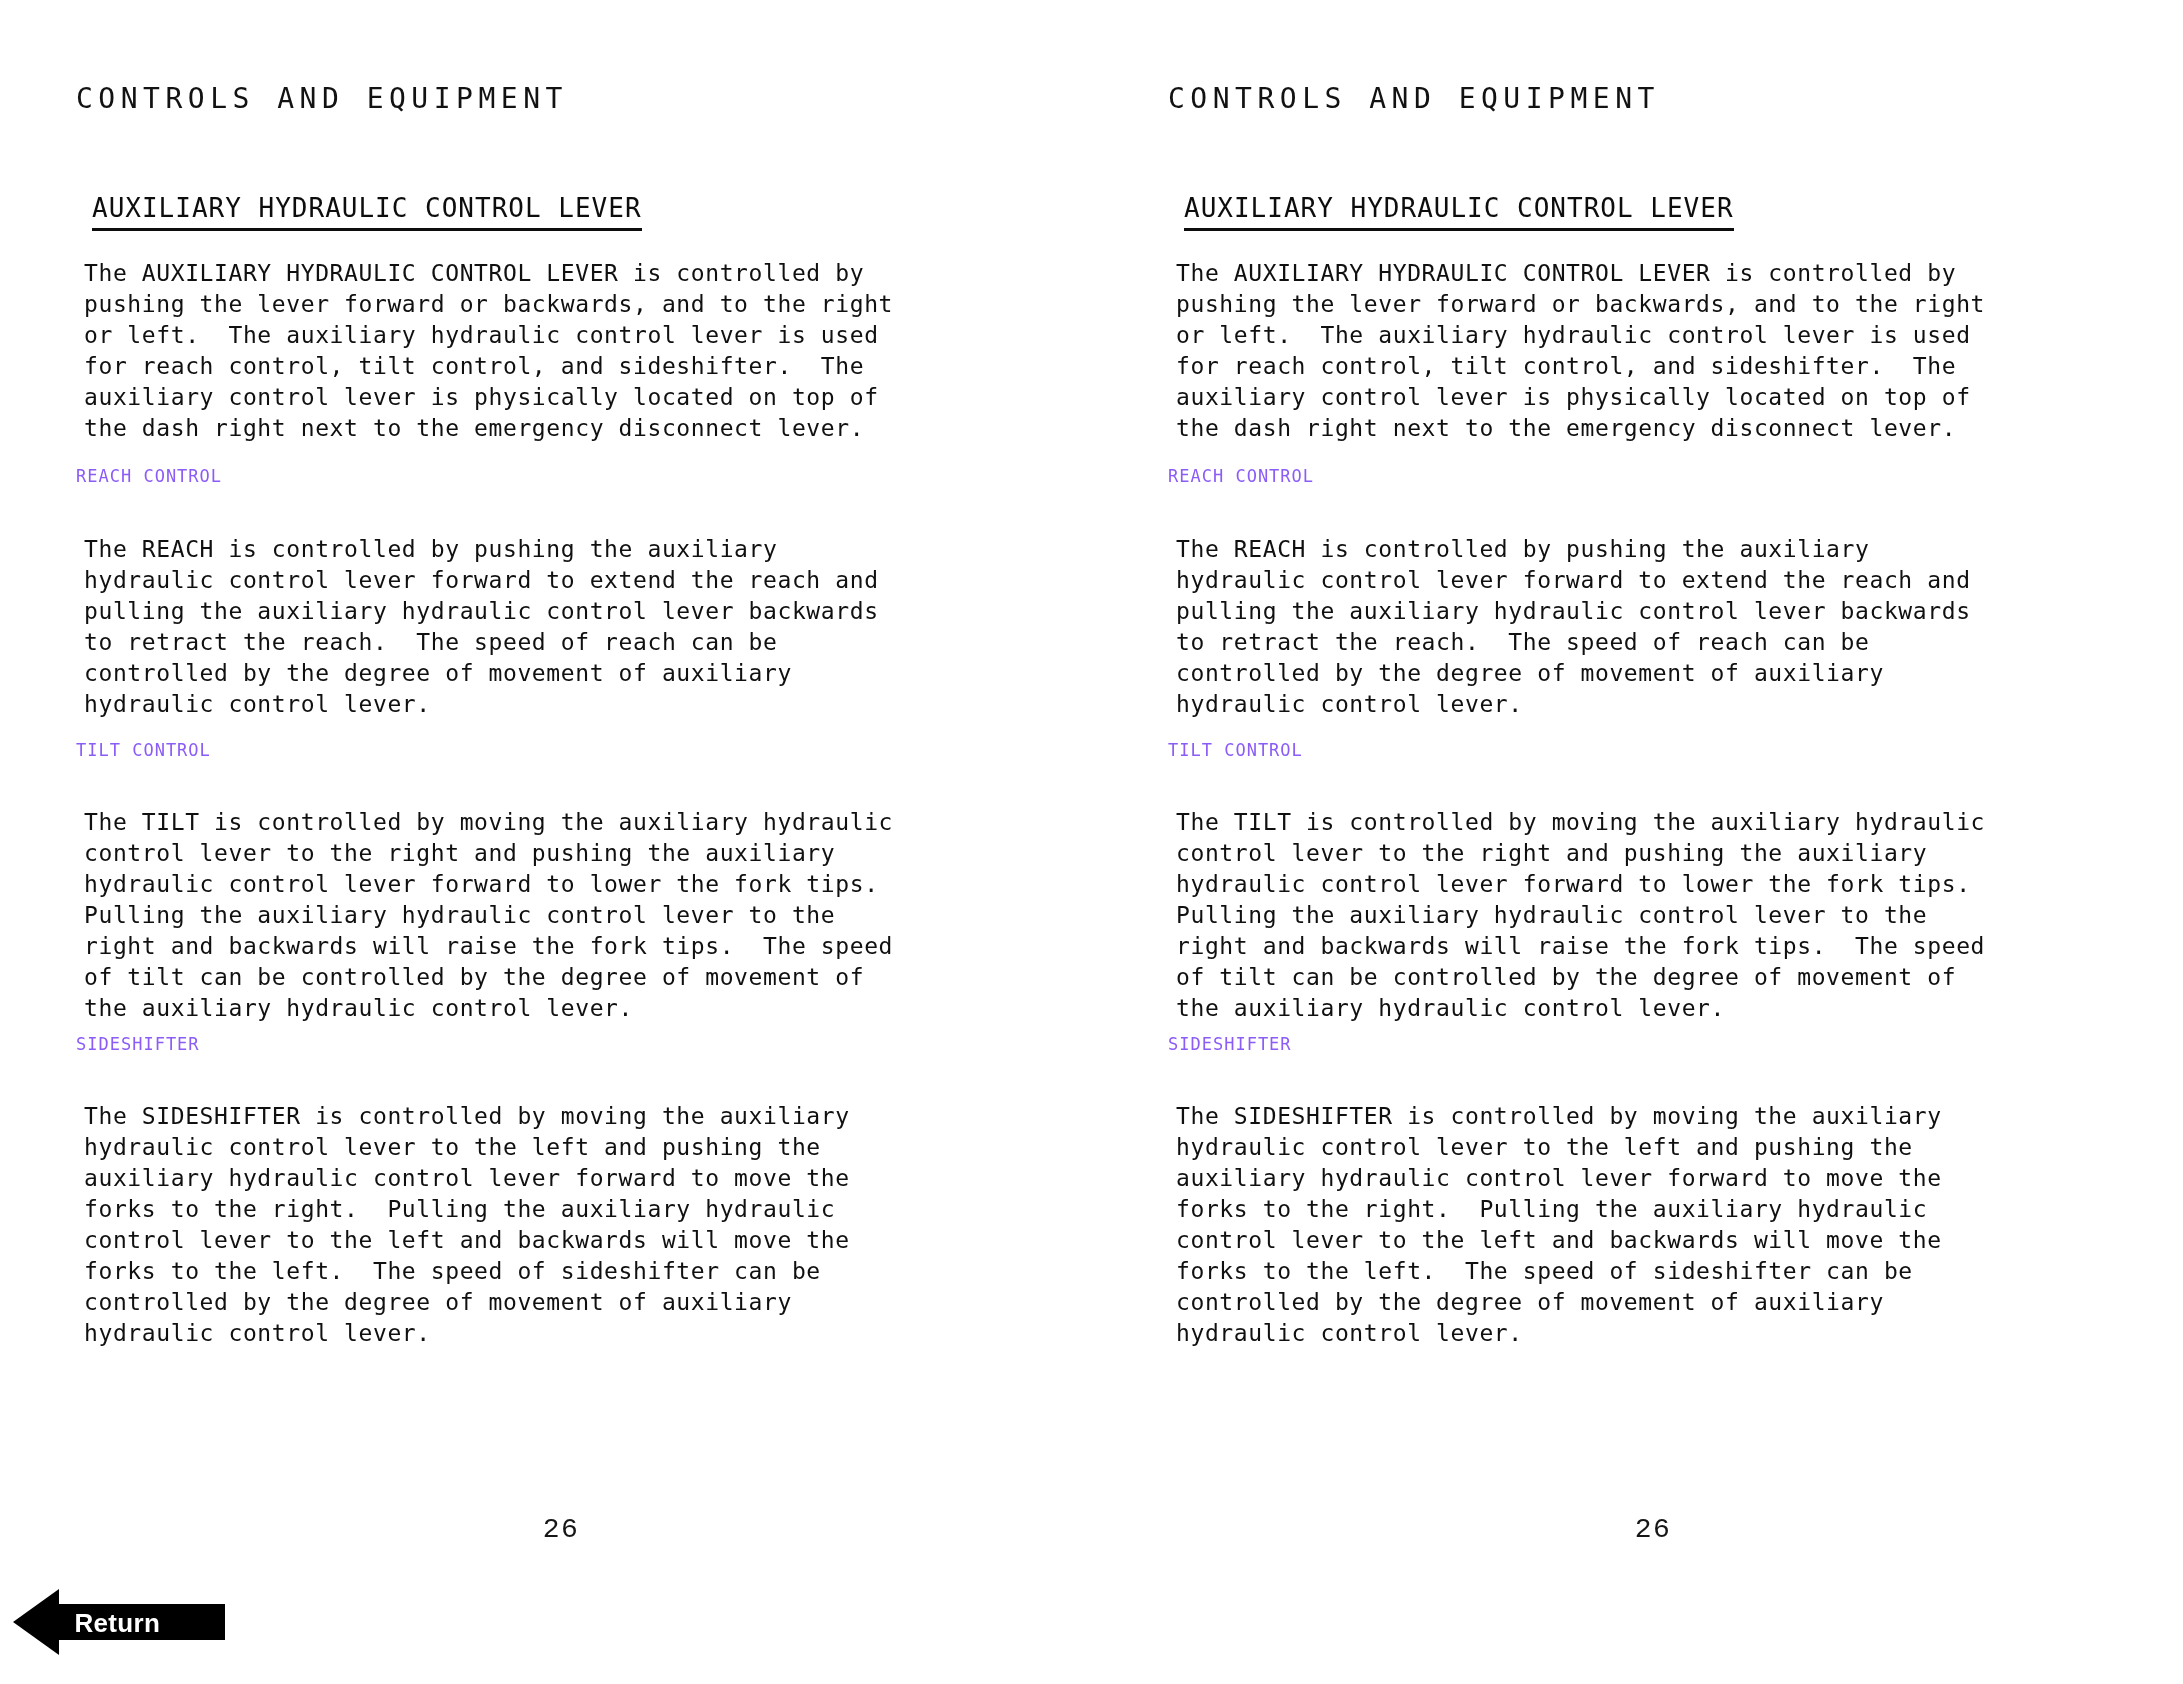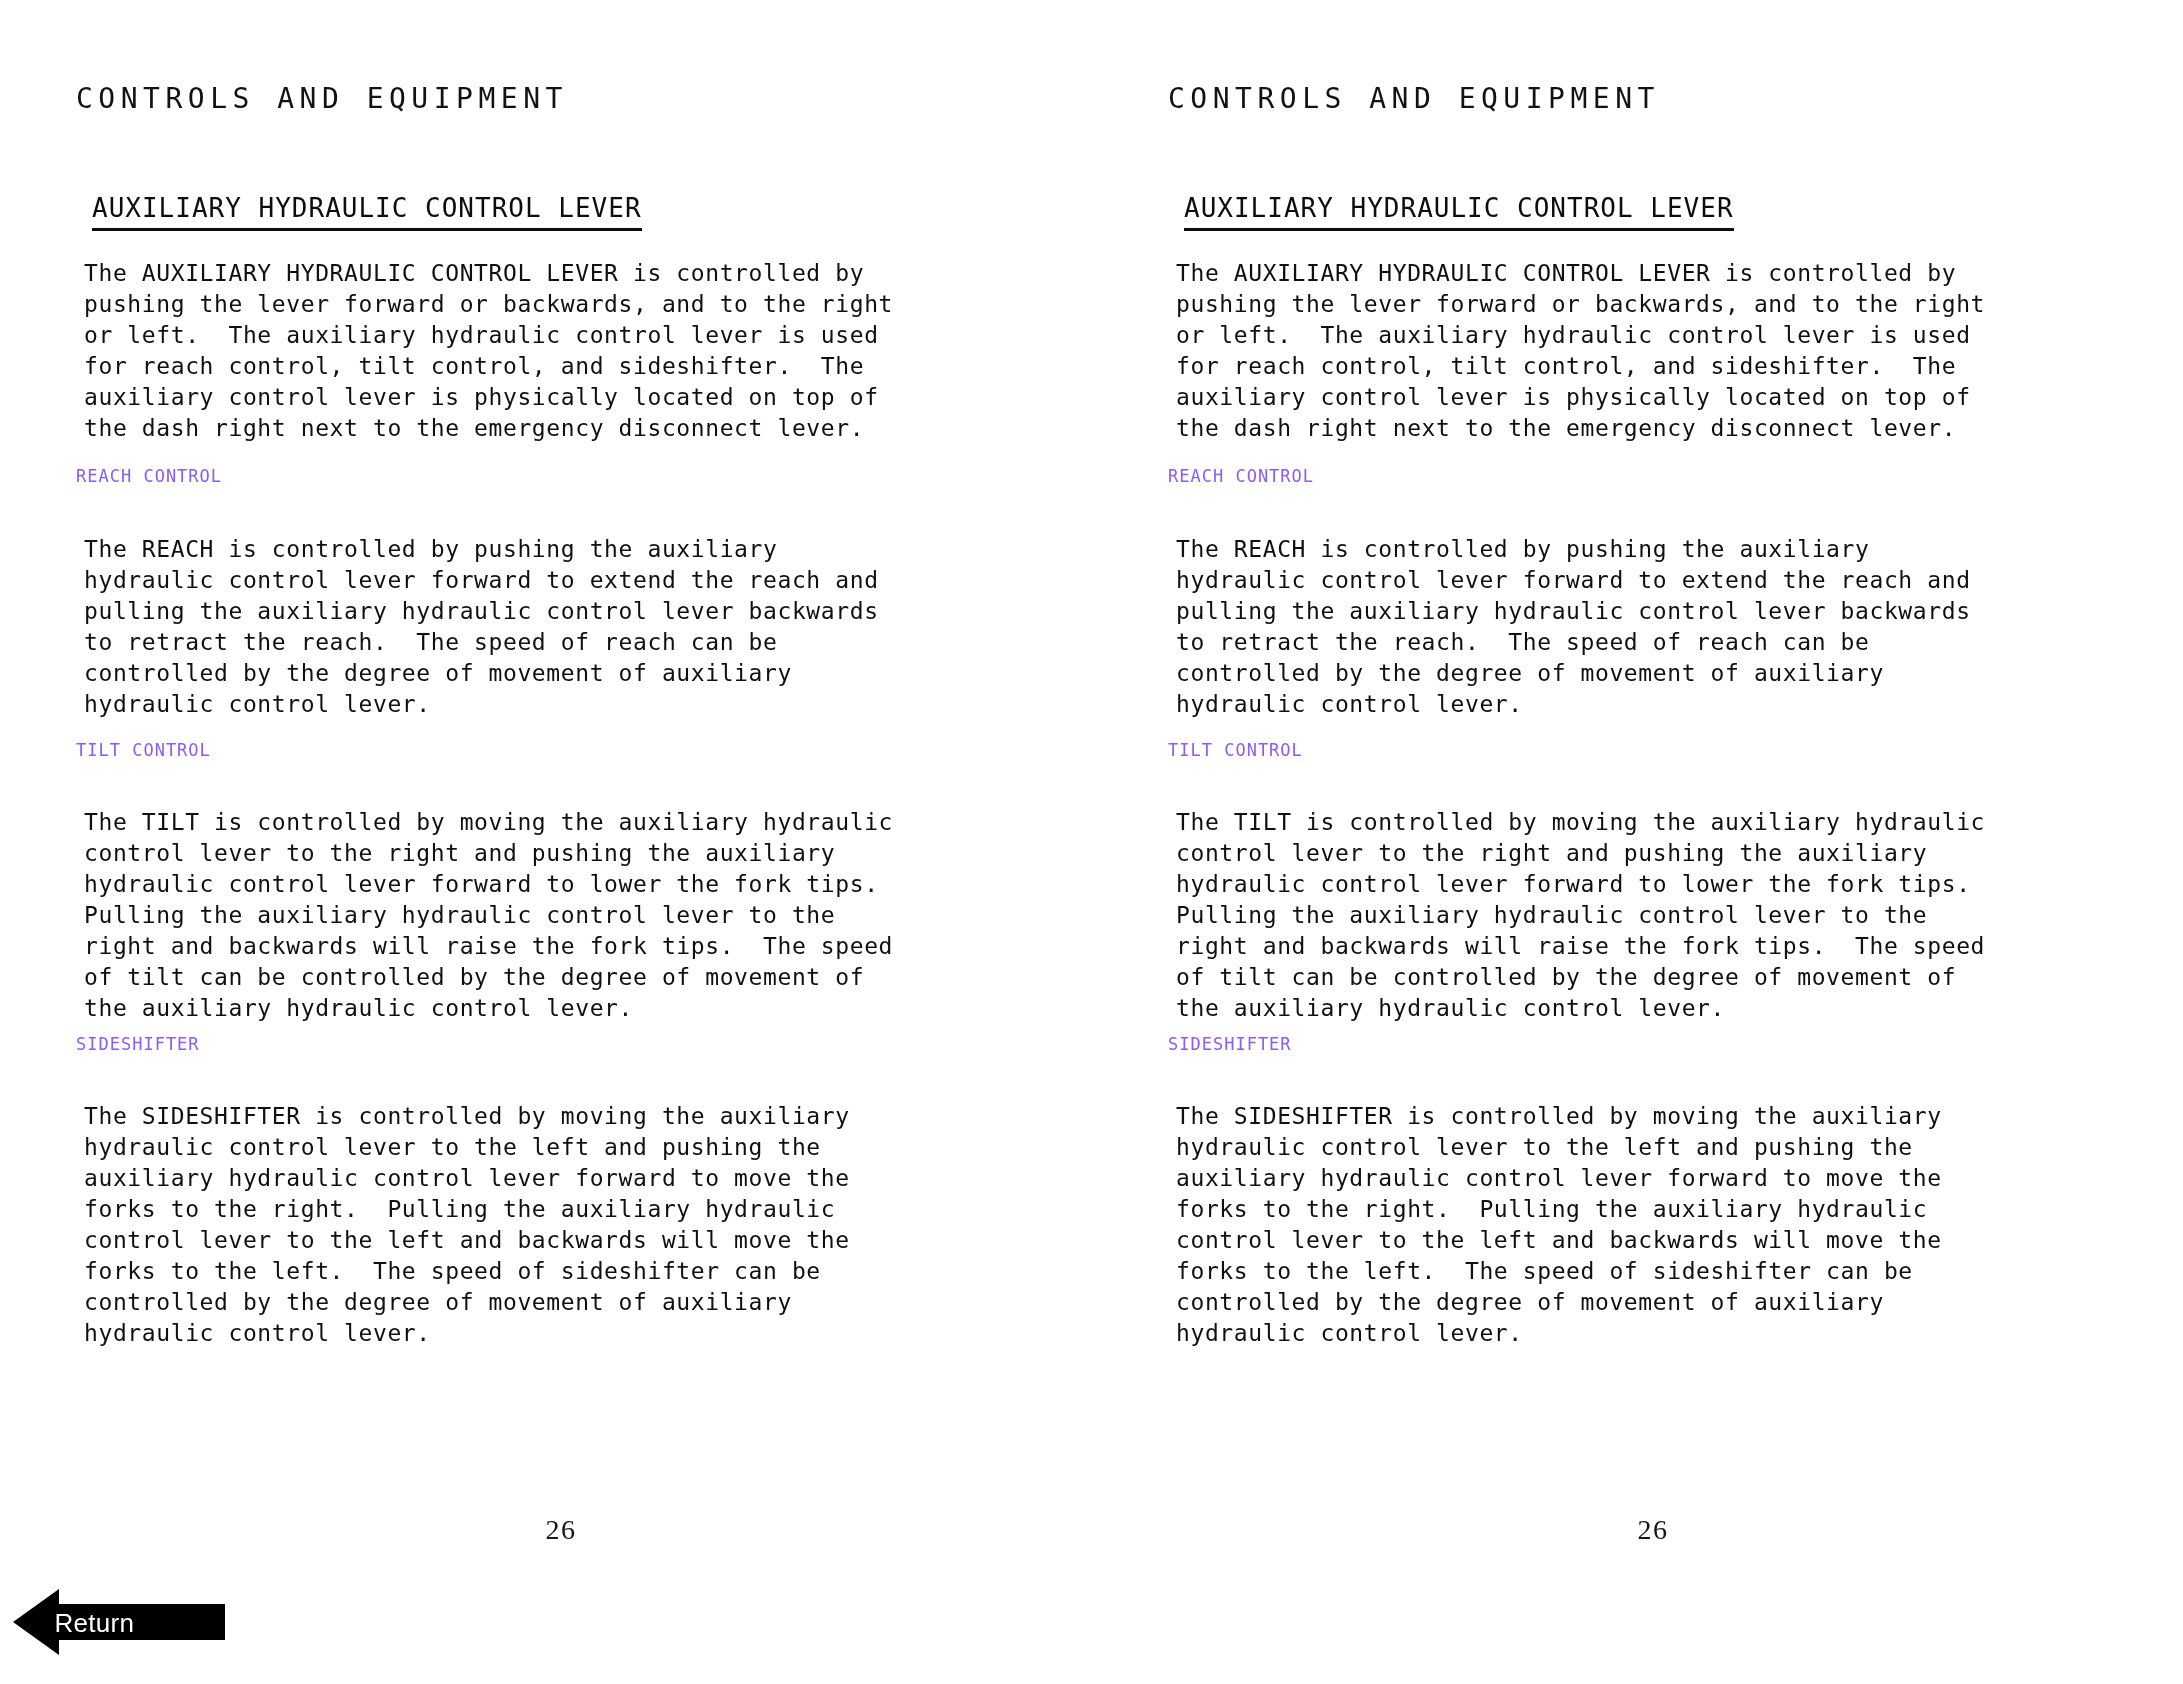--- a/index.html
+++ b/index.html
@@ -88,21 +88,21 @@
     color: #8b5cf6;
   }
 
   
   .folio {
     position: absolute;
     top: 1514px;
     left: 0;
     width: 970px;
     text-align: center;
-    font-family: Liberation Serif, serif;
+    font-family: Liberation Mono, monospace;
     font-size: 28px;
     letter-spacing: 1.4px;
     color: #161616;
   }
 
   
   .return-wrap {
     position: absolute;
     left: 12.5px;
     top: 1589px;
@@ -122,28 +122,28 @@
   .return-shaft {
     position: absolute;
     left: 44px;
     top: 15.2px;
     width: 168px;
     height: 36px;
     background: #000000;
   }
   .return-label {
     position: absolute;
-    left: 42px;
+    left: 62px;
     top: 18.7px;
     width: 159px;
     height: 30.5px;
     line-height: 30.5px;
     color: #ffffff;
     font-family: "Liberation Sans", "DejaVu Sans", sans-serif;
-    font-weight: normal;
+    font-weight: bold;
     font-size: 26px;
     letter-spacing: 0.3px;
     text-align: left;
   }
 </style>
 </head>
 <body>
 
 <div class="page page-left">
   <div class="page-inner">

